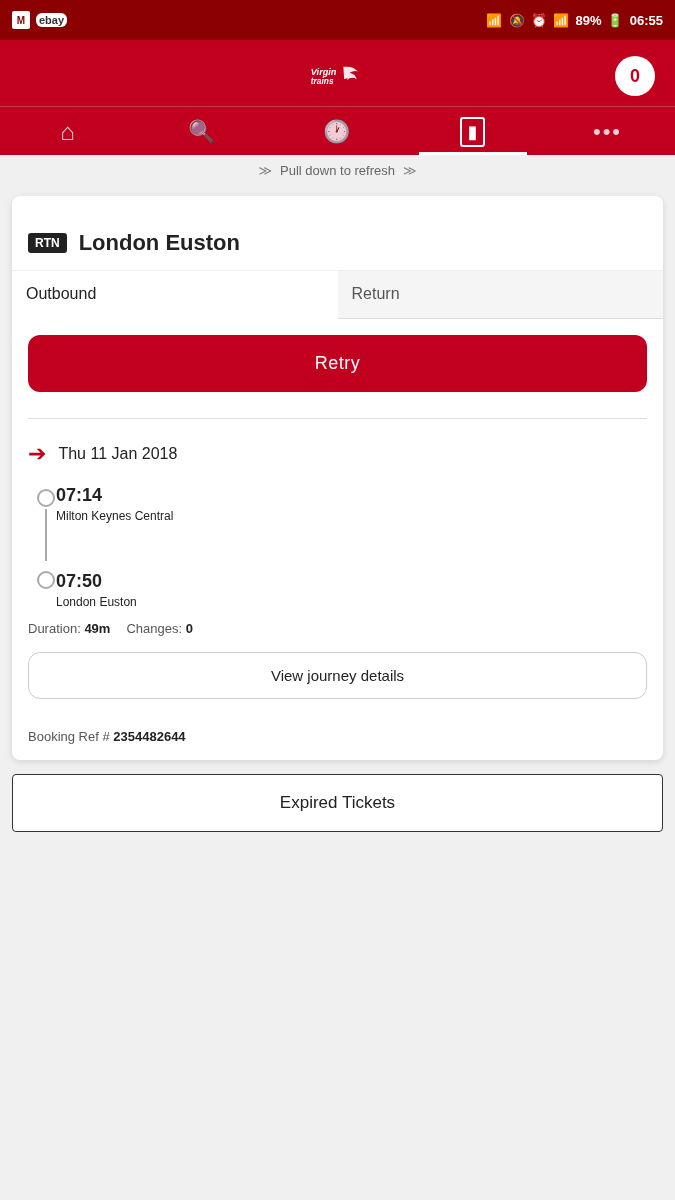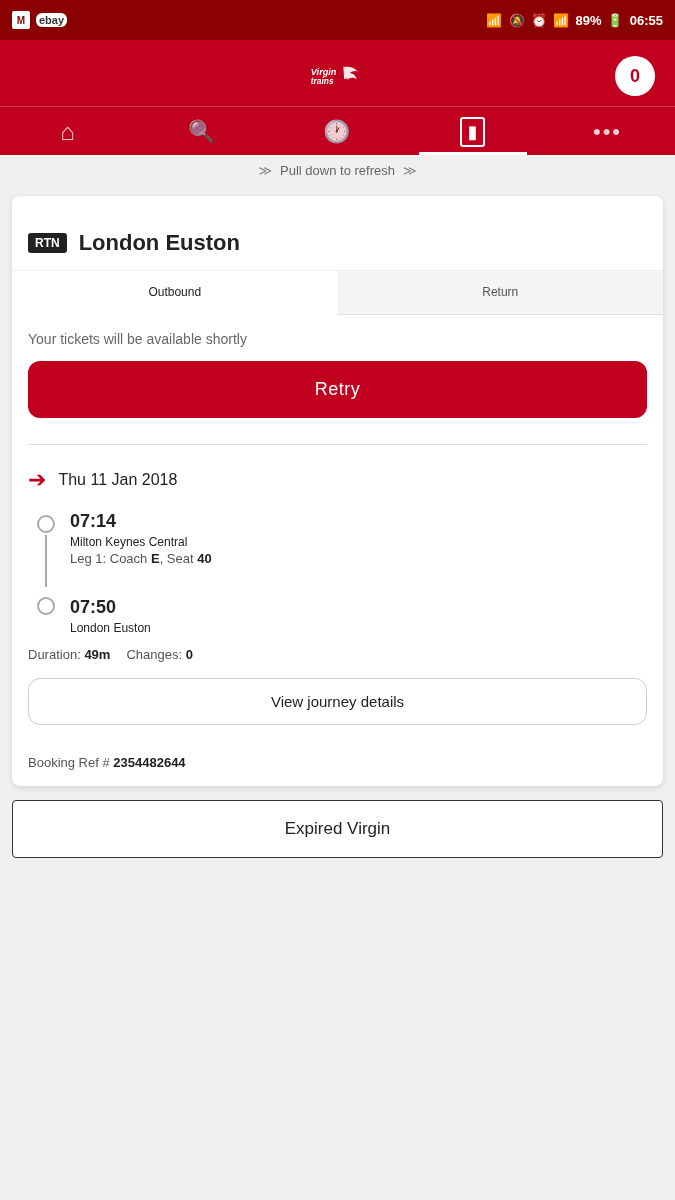--- a/index.html
+++ b/index.html
@@ -167,23 +167,23 @@
       color: #222;
     }
 
     
     .tabs {
       display: flex;
       border-bottom: 1px solid #ddd;
     }
     .tab {
       flex: 1;
-      text-align: center;
+      text-align: left;
       padding: 14px;
-      font-size: 12px;
+      font-size: 16px;
       color: #555;
       cursor: pointer;
       background: #f5f5f5;
     }
     .tab.active {
       background: white;
       color: #222;
       font-weight: 500;
       border-bottom: 2px solid white;
       margin-bottom: -1px;
@@ -241,21 +241,20 @@
     
     .stops {
       display: flex;
       flex-direction: column;
       gap: 0;
       margin-left: 8px;
     }
     .stop {
       display: flex;
       align-items: flex-start;
-      gap: 14px;
       position: relative;
     }
     .stop-indicator {
       display: flex;
       flex-direction: column;
       align-items: center;
       min-width: 20px;
     }
     .stop-circle {
       width: 18px;
@@ -411,21 +410,20 @@
     <span class="rtn-badge">RTN</span>
     <span class="card-title">London Euston</span>
   </div>
 
   <div class="tabs">
     <div class="tab active">Outbound</div>
     <div class="tab">Return</div>
   </div>
 
   <div class="ticket-area">
-    <div class="ticket-message">Your tickets will be available shortly</div>
     <button class="retry-btn">Retry</button>
   </div>
 
   <div class="divider"></div>
 
   <div class="journey-section">
     <div class="journey-date">
       <span class="arrow-right">➔</span>
       <span class="date-text">Thu 11 Jan 2018</span>
     </div>
@@ -433,23 +431,20 @@
     <div class="stops">
 
       <div class="stop">
         <div class="stop-indicator">
           <div class="stop-circle"></div>
           <div class="stop-line"></div>
         </div>
         <div class="stop-info">
           <div class="stop-time">07:14</div>
           <div class="stop-name">Milton Keynes Central</div>
-          <div class="stop-detail">
-            Leg 1: Coach <strong>E</strong>, Seat <strong>40</strong>
-          </div>
         </div>
       </div>
 
       <div class="stop" style="margin-top:4px;">
         <div class="stop-indicator">
           <div class="stop-circle"></div>
         </div>
         <div class="stop-info" style="padding-top:4px;">
           <div class="stop-time">07:50</div>
           <div class="stop-name">London Euston</div>
@@ -471,13 +466,13 @@
     <button class="view-journey-btn">View journey details</button>
   </div>
 
   <div class="booking-ref">
     <span>Booking Ref #</span>
     <strong>2354482644</strong>
   </div>
 
 </div>
 
-<div class="expired-tickets">Expired Virgin</div>
+<div class="expired-tickets">Expired Tickets</div>
 
 </body></html>

